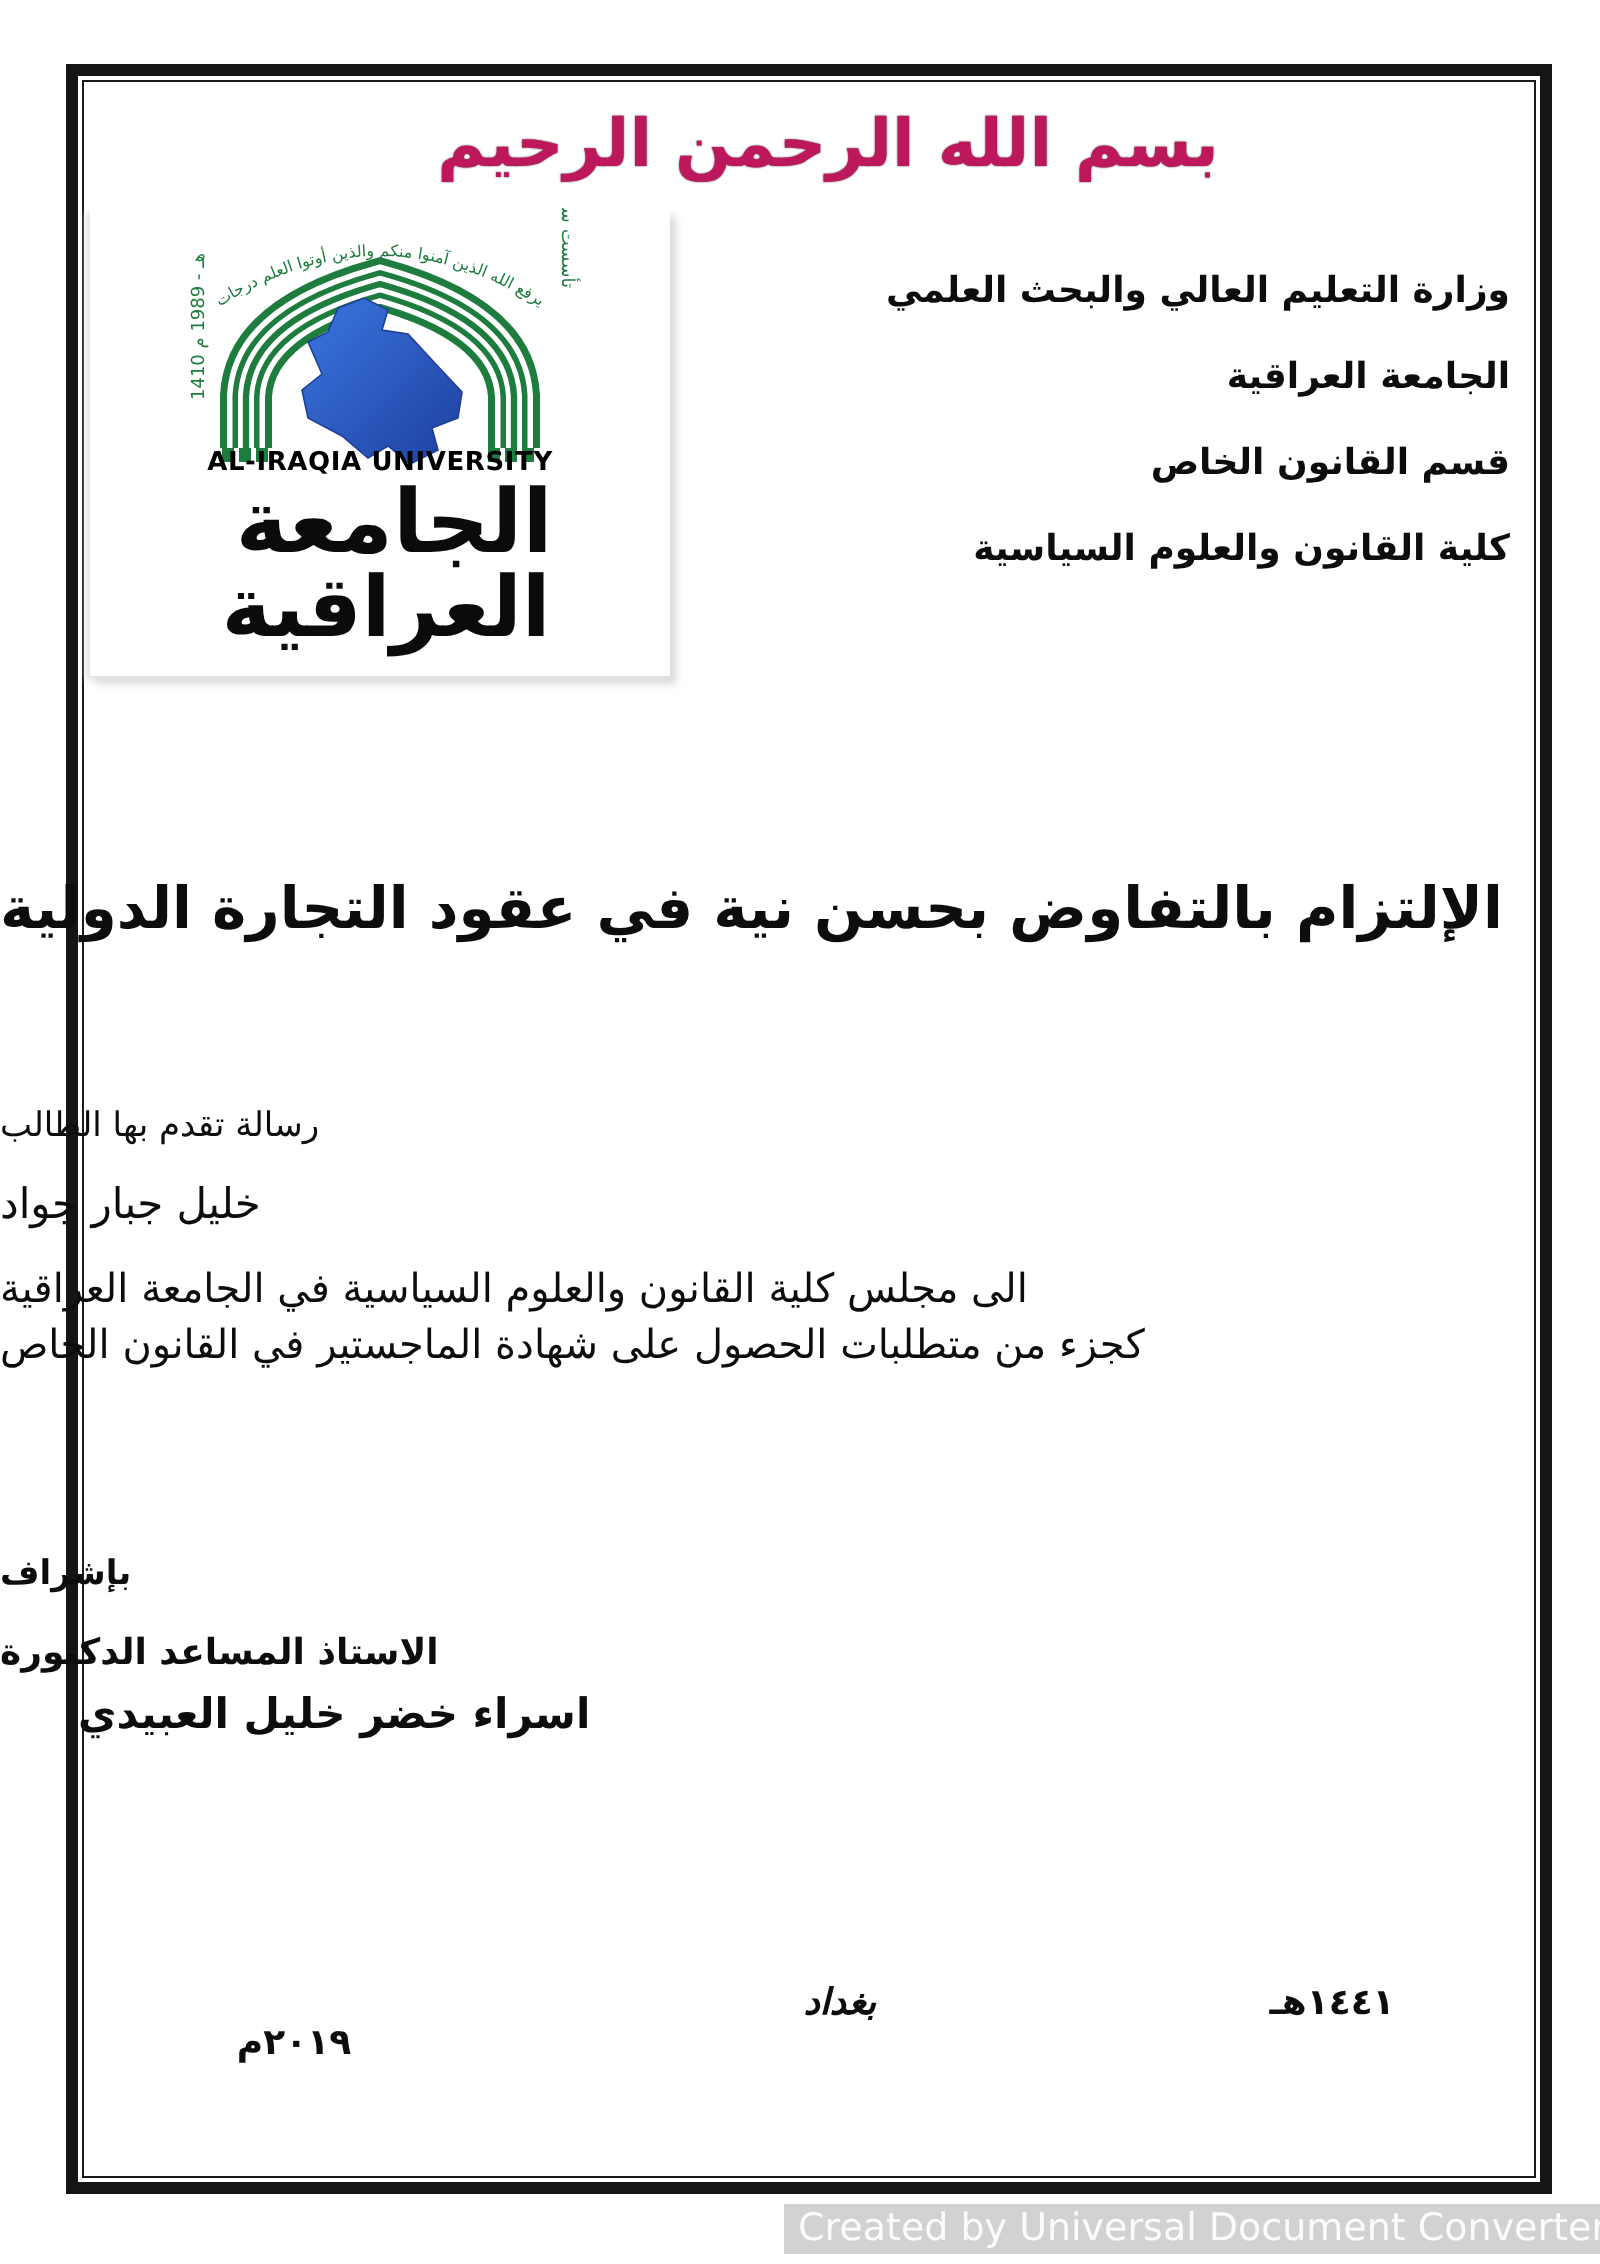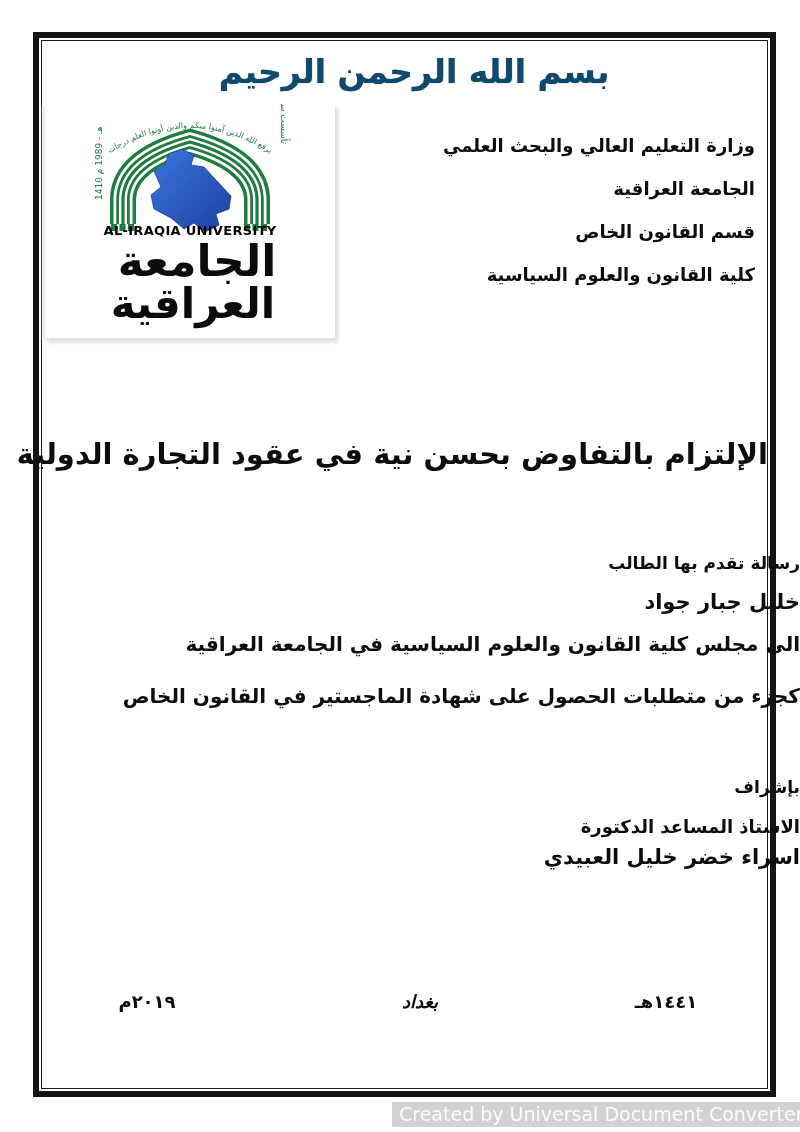--- a/index.html
+++ b/index.html
@@ -5,52 +5,52 @@
   * { margin:0; padding:0; box-sizing:border-box; }
   html,body { width:800px; height:1132px; background:#ffffff; overflow:hidden;
               font-family:"DejaVu Sans", sans-serif; color:#0d0d0d; }
   body { position:relative; }
 
   .frame { position:absolute; left:33px; top:32px; width:743px; height:1065px;
            border:6px solid #151515; }
   .frame-inner { position:absolute; inset:2px; border:1px solid #1a1a1a; }
 
   .basmala { position:absolute; top:52px; left:0; width:800px; text-align:center;
-             font-size:33px; font-weight:bold; direction:rtl; color:#0c4a6e;
+             font-size:33px; font-weight:bold; direction:rtl; color:#be185d;
              text-shadow:0 0 1px #4a4a4a; letter-spacing:1px;padding-left:28px; }
 
   .logo { position:absolute; left:45px; top:104px; width:290px; height:234px;
           background:#ffffff; box-shadow:-2px 2px 3px #e4e4e4, 3px 4px 4px #dadada; }
   .logo svg { width:100%; height:100%; display:block; }
 
   .header-block { position:absolute; top:124px; right:45px; width:420px;
                   direction:rtl; text-align:right; font-weight:bold;
                   font-size:18px; line-height:43px; }
 
-  .thesis-title { position:absolute; top:437px; left:0; width:768px; text-align:right;
+  .thesis-title { position:absolute; top:437px; left:0; width:768px; text-align:left;
                   direction:rtl; font-weight:bold; font-size:29px; }
 
-  .submission { position:absolute; top:553px; left:0; width:800px; text-align:right;
-                direction:rtl; font-weight:bold; }
+  .submission { position:absolute; top:553px; left:0; width:800px; text-align:left;
+                direction:rtl; font-weight:normal; }
   .sub-intro   { font-size:17px; margin-bottom:17px; }
   .sub-student { font-size:21px; margin-bottom:18px; }
-  .sub-council { font-size:20px; margin-bottom:28px; }
+  .sub-council { font-size:20px; margin-bottom:4px; }
   .sub-req     { font-size:20px; }
 
-  .supervision { position:absolute; top:777px; left:0; width:800px; text-align:right;
+  .supervision { position:absolute; top:777px; left:0; width:800px; text-align:left;
                  direction:rtl; font-weight:bold; }
   .sup-label { font-size:17px; margin-bottom:19px; }
   .sup-title { font-size:18px; margin-bottom:8px; }
   .sup-name  { font-size:21px;padding-left:39px; }
 
   .footer-item { position:absolute; top:991px; font-size:18px; font-weight:bold;
                  direction:rtl; text-align:center; }
   .f-hijri { left:626px; width:80px; }
   .f-city  { left:375px; width:90px;font-style:italic; }
-  .f-greg  { left:112px; width:70px; }
+  .f-greg  { left:112px; width:70px;margin-top:20px; }
 
   .watermark { position:absolute; left:392px; top:1102px; width:408px; height:25px;
                background:#d2d2d2; color:#fbfbfb; font-size:19px; line-height:25px;
                padding-left:7px; white-space:nowrap; overflow:hidden; }
 </style>
 </head>
 <body>
 
 <div class="frame">
   <div class="frame-inner"></div>

